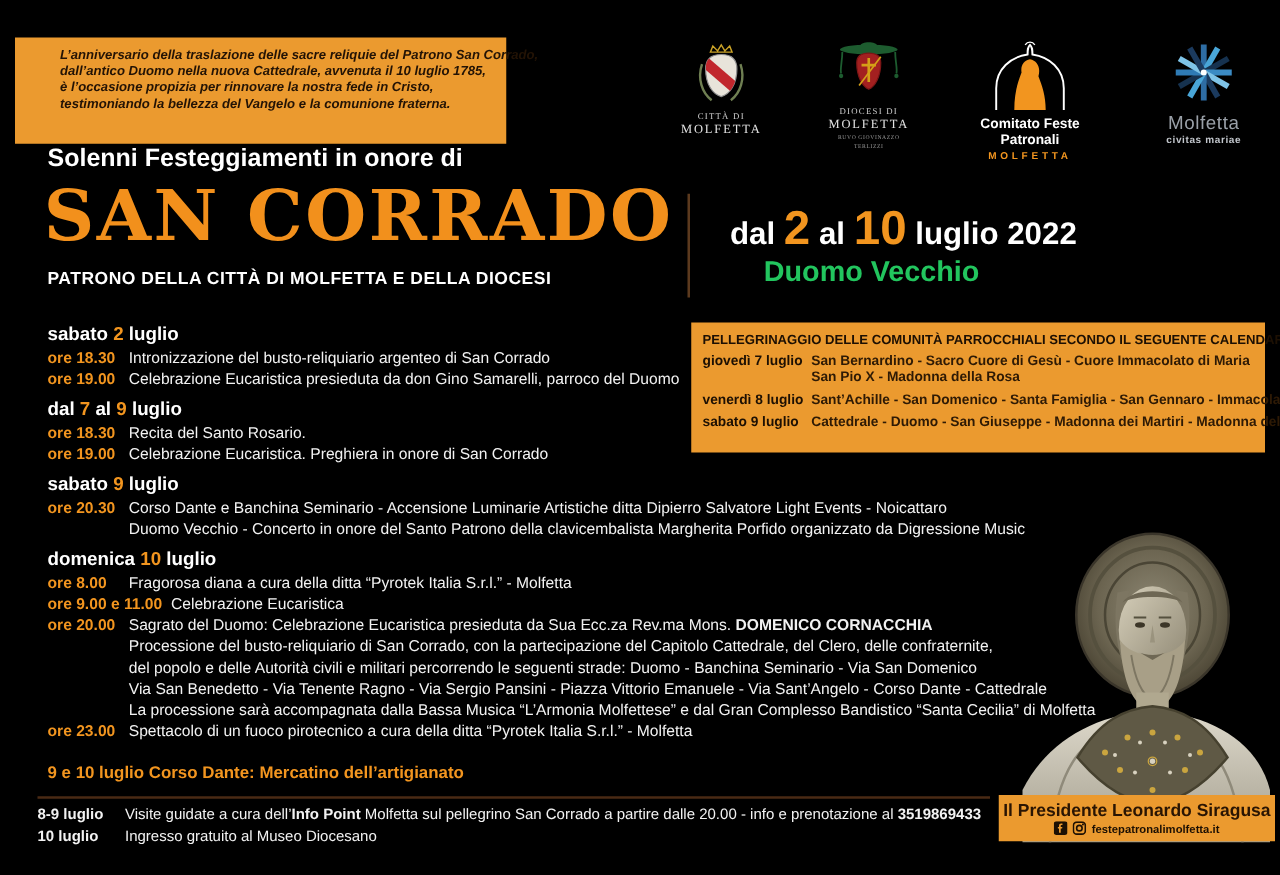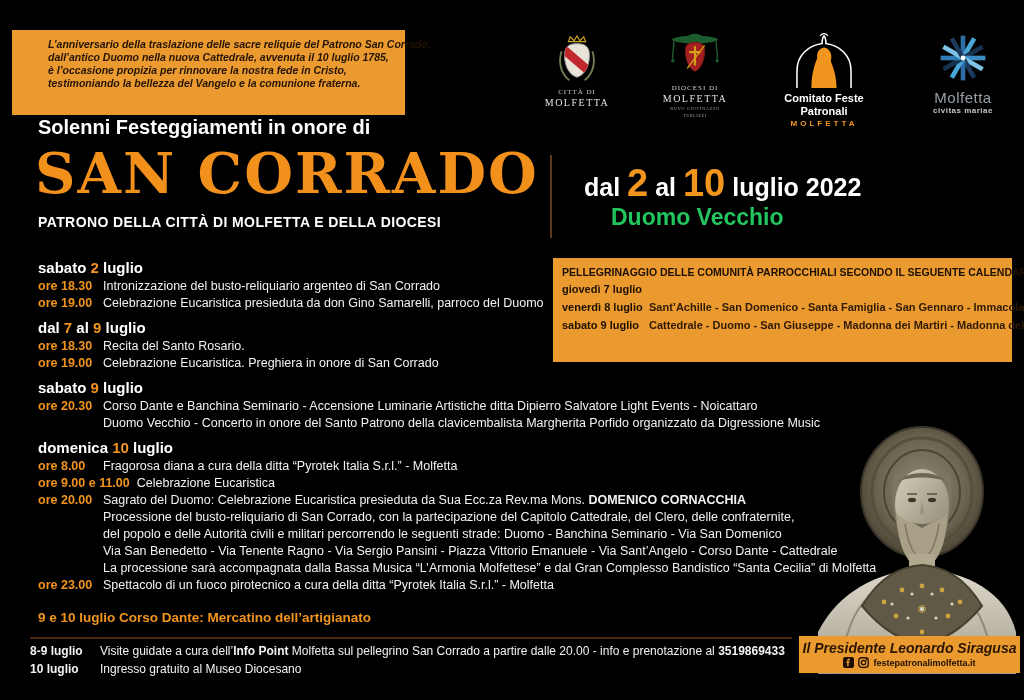--- a/index.html
+++ b/index.html
@@ -61,21 +61,21 @@
   .bottom-info{position:absolute; left:30px; top:643px;}
   .binfo-row{display:flex; font-size:12px; line-height:17.5px; white-space:nowrap; color:#f2f2f2;}
   .binfo-label{min-width:70px; font-weight:bold;}
   .binfo-row .seg.b{font-weight:bold;}
   
   .statue{position:absolute; left:810px; top:404px;}
   .president-box{
     position:absolute; left:799px; top:636px; width:221px; height:37px;
     background:#EB9A2F; text-align:center; z-index:5;
   }
-  .president-name{font-size:14px; font-weight:800; color:#2a1503; line-height:18px; margin-top:3px;font-style:italic;}
+  .president-name{font-size:14px; font-weight:800; color:#2a1503; line-height:18px; margin-top:3px;}
   .president-social{display:flex; justify-content:center; align-items:center; gap:4px;}
   .website{font-size:9px; font-weight:bold; color:#1d1003;}
   .soc-icon{display:inline-block;}
 </style>
 </head>
 <body>
 
 <div class="poster">
 
   <div class="intro-box" id="intro-box">
@@ -155,20 +155,24 @@
   <div class="subtitle">PATRONO DELLA CITTÀ DI MOLFETTA E DELLA DIOCESI</div>
   <div class="v-divider"></div>
   <div class="date-line"><span class="seg w">dal </span><span class="seg ob">2</span><span class="seg w"> al </span><span class="seg ob">10</span><span class="seg w"> luglio 2022</span></div>
   <div class="venue">Duomo Vecchio</div>
 
   <div class="pilgrimage-box">
     <div class="pil-header">PELLEGRINAGGIO DELLE COMUNITÀ PARROCCHIALI SECONDO IL SEGUENTE CALENDARIO:</div>
     <div id="pilgrimage-rows">
         <div class="pil-row">
           <div class="pil-day">giovedì 7 luglio</div>
+          <div class="pil-places">
+            <div>San Bernardino - Sacro Cuore di Gesù - Cuore Immacolato di Maria</div>
+            <div>San Pio X - Madonna della Rosa</div>
+          </div>
         </div>
         <div class="pil-row">
           <div class="pil-day">venerdì 8 luglio</div>
           <div class="pil-places">
             <div>Sant’Achille - San Domenico - Santa Famiglia - San Gennaro - Immacolata - Santa Teresa</div>
           </div>
         </div>
         <div class="pil-row">
           <div class="pil-day">sabato 9 luglio</div>
           <div class="pil-places">

